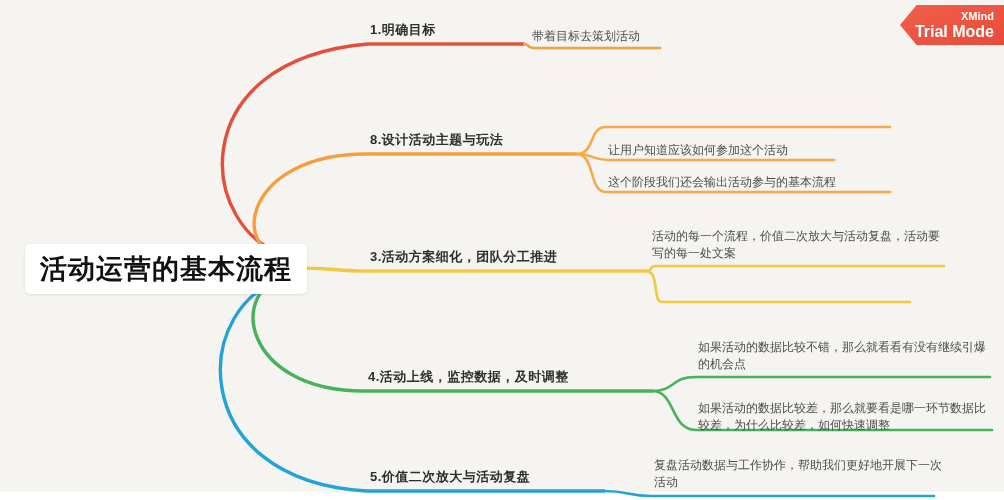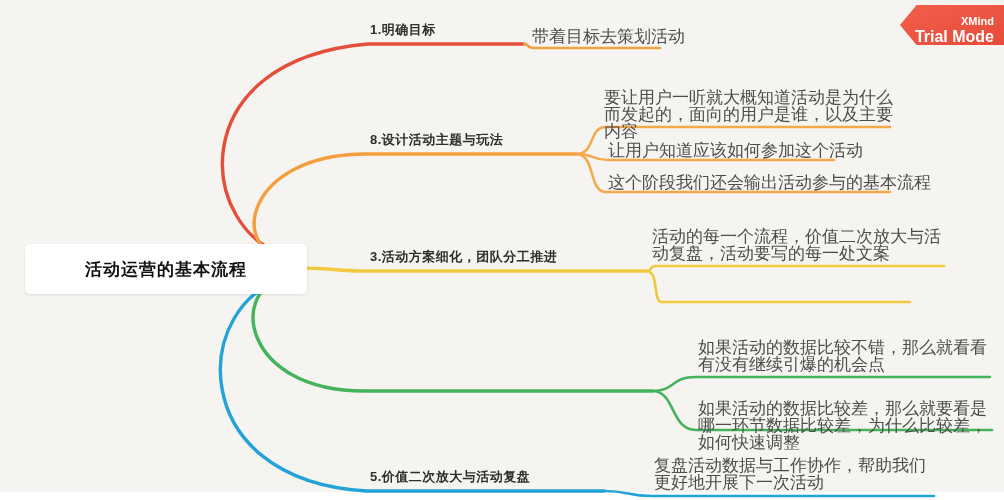--- a/index.html
+++ b/index.html
@@ -9,36 +9,36 @@
   }
   .bottom-strip{position:absolute;left:0;top:492px;width:1004px;height:8px;background:#ffffff;}
   svg.links{position:absolute;left:0;top:0;}
   svg.links path{fill:none;stroke-linecap:round;}
   svg.links path.main{stroke-width:3.4;}
   svg.links path.sub{stroke-width:2.6;}
   .central{
     position:absolute;left:25px;top:244px;width:282px;height:50px;
     background:#ffffff;border-radius:5px;box-shadow:0 1px 3px rgba(0,0,0,.10);
     display:flex;align-items:center;justify-content:center;
-    font-size:17px;font-weight:bold;color:#111;white-space:nowrap;letter-spacing:1px;
+    font-size:27px;font-weight:bold;color:#111;white-space:nowrap;letter-spacing:1px;
     cursor:default;
   }
   .topic{
     position:absolute;font-size:13px;font-weight:bold;color:#2e2e2e;
     white-space:nowrap;letter-spacing:.5px;cursor:default;
   }
   .subtxt{
-    position:absolute;font-size:17px;line-height:17px;color:#4d4d4d;cursor:default;
+    position:absolute;font-size:12px;line-height:17px;color:#4d4d4d;cursor:default;
   }
   .nowrap{white-space:nowrap;}
   .trial-badge{
     position:absolute;top:5px;right:0;width:104px;height:40px;
     background:linear-gradient(160deg,#f0604b,#e84a3a);
     clip-path:polygon(0 50%,16% 0,100% 0,100% 100%,16% 100%);
-    display:flex;flex-direction:column;align-items:flex-end;justify-content:flex-end;
+    display:flex;flex-direction:column;align-items:flex-end;justify-content:center;
     padding-right:10px;box-sizing:border-box;color:#fff;cursor:pointer;
   }
   .trial-badge .brand{font-size:11px;font-weight:bold;line-height:13px;}
   .trial-badge .mode{font-size:16px;font-weight:bold;line-height:17px;}
 </style>
 </head>
 <body>
 
 <div class="canvas">
 
@@ -64,25 +64,25 @@
 
     <path class="main" d="M288,278 C192,300 182,480 366,491 L604,491" stroke="#23a2d8"></path>
     <path class="sub" d="M604,491 C630,491 626,496 652,496 L934,496" stroke="#23a2d8"></path>
   </svg>
 
   <div class="central">活动运营的基本流程</div>
 
   <div class="topic" style="left:370px;top:21px;">1.明确目标</div>
   <div class="topic" style="left:370px;top:131px;">8.设计活动主题与玩法</div>
   <div class="topic" style="left:370px;top:248px;">3.活动方案细化，团队分工推进</div>
+  <div class="topic" style="left:368px;top:368px;">4.活动上线，监控数据，及时调整</div>
   <div class="topic" style="left:370px;top:468px;">5.价值二次放大与活动复盘</div>
 
   <div class="subtxt nowrap" style="left:532px;top:28px;">带着目标去策划活动</div>
 
-  <div class="subtxt" style="left:604px;top:89px;width:296px;">要让用户一听就大概知道活动是为什么而发起的，面向的用户是谁，以及主要内容</div>
   <div class="subtxt nowrap" style="left:608px;top:142px;">让用户知道应该如何参加这个活动</div>
   <div class="subtxt nowrap" style="left:608px;top:174px;">这个阶段我们还会输出活动参与的基本流程</div>
 
   <div class="subtxt" style="left:652px;top:228px;width:298px;">活动的每一个流程，价值二次放大与活动复盘，活动要写的每一处文案</div>
 
   <div class="subtxt" style="left:698px;top:339px;width:294px;">如果活动的数据比较不错，那么就看看有没有继续引爆的机会点</div>
   <div class="subtxt" style="left:698px;top:392px;width:298px;margin-top:8px;">如果活动的数据比较差，那么就要看是哪一环节数据比较差，为什么比较差，如何快速调整</div>
 
   <div class="subtxt" style="left:654px;top:457px;width:288px;">复盘活动数据与工作协作，帮助我们更好地开展下一次活动</div>
 

